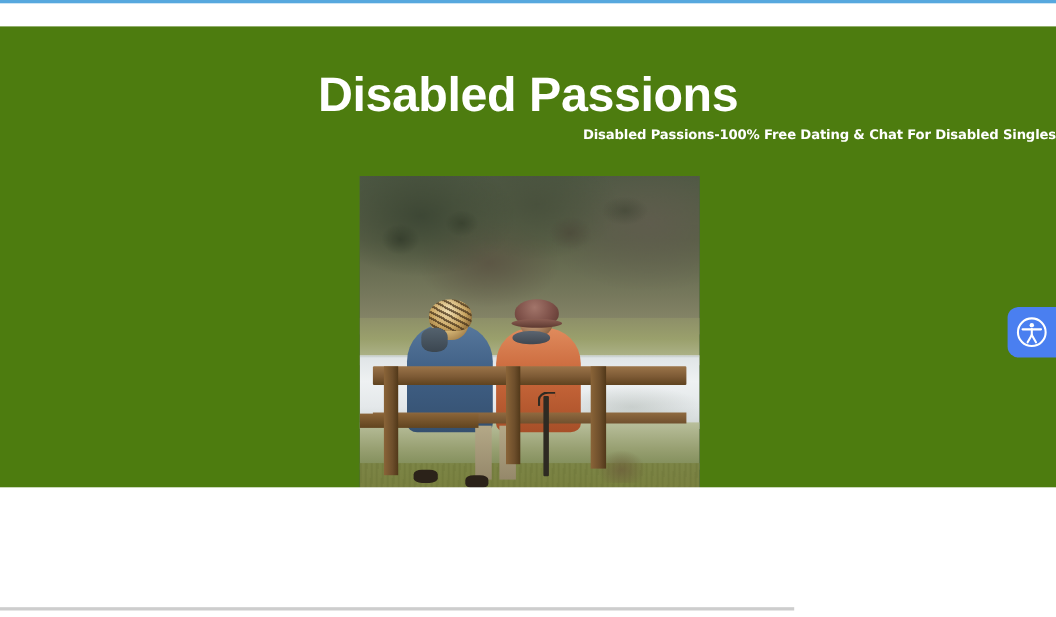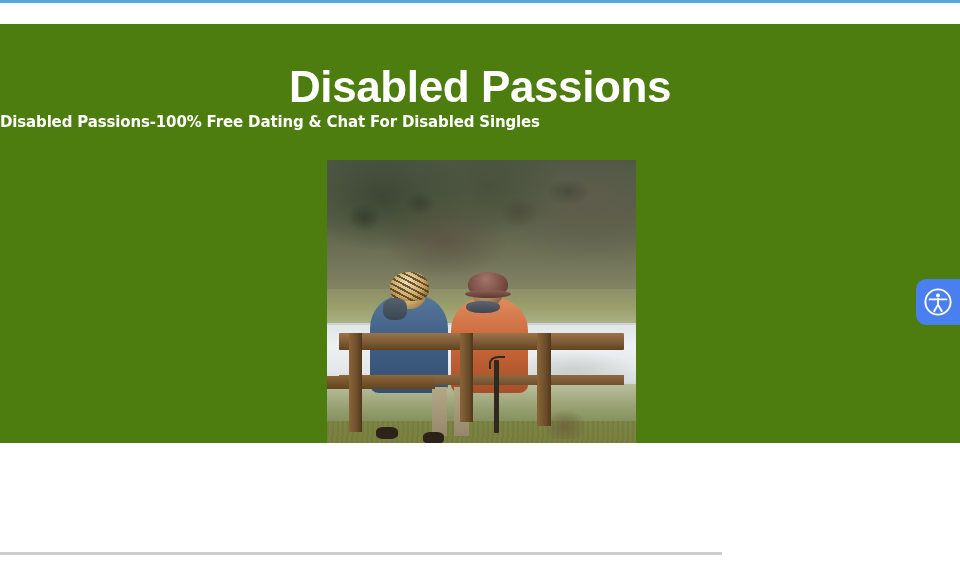--- a/index.html
+++ b/index.html
@@ -52,24 +52,24 @@
     letter-spacing: -0.4px;
     line-height: 49px;
     white-space: nowrap;
   }
 
   .site-tagline {
     position: absolute;
     top: 88px;
     left: 0;
     width: 960px;
-    text-align: left;
+    text-align: right;
     color: #ffffff;
     font-family: "DejaVu Sans", sans-serif;
-    font-size: 15px;
+    font-size: 12px;
     font-weight: bold;
     letter-spacing: -0.15px;
     line-height: 21px;
     white-space: nowrap;
   }
 
   
   .hero-photo {
     position: absolute;
     left: 327px;

